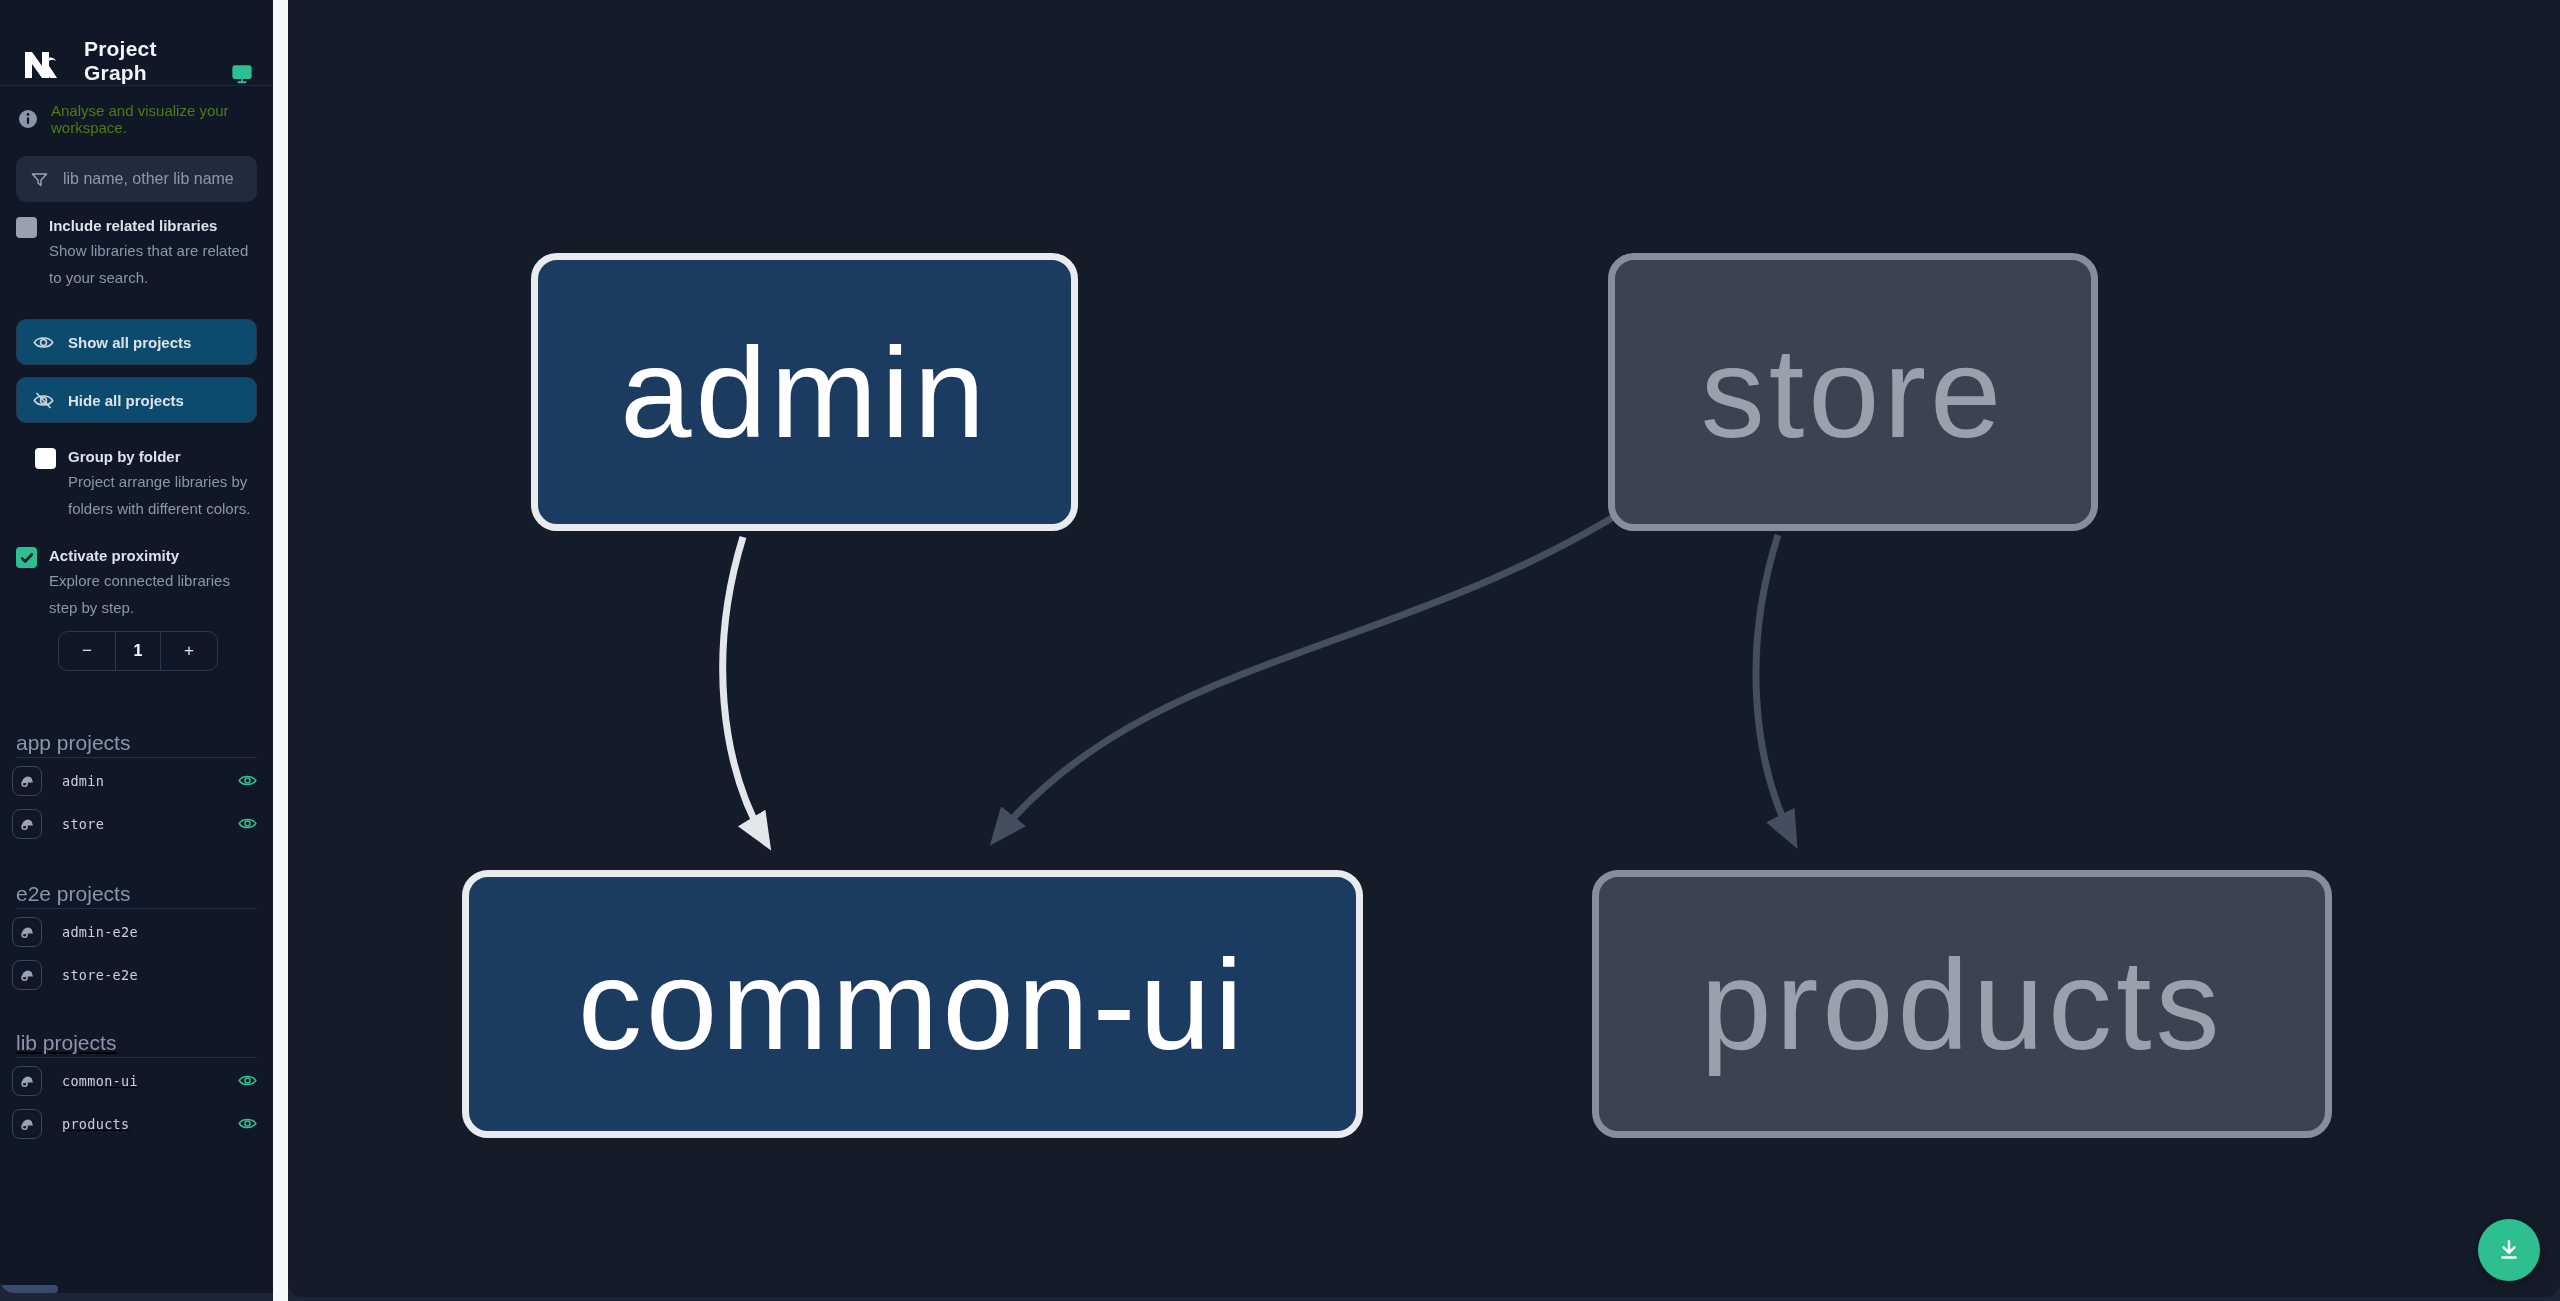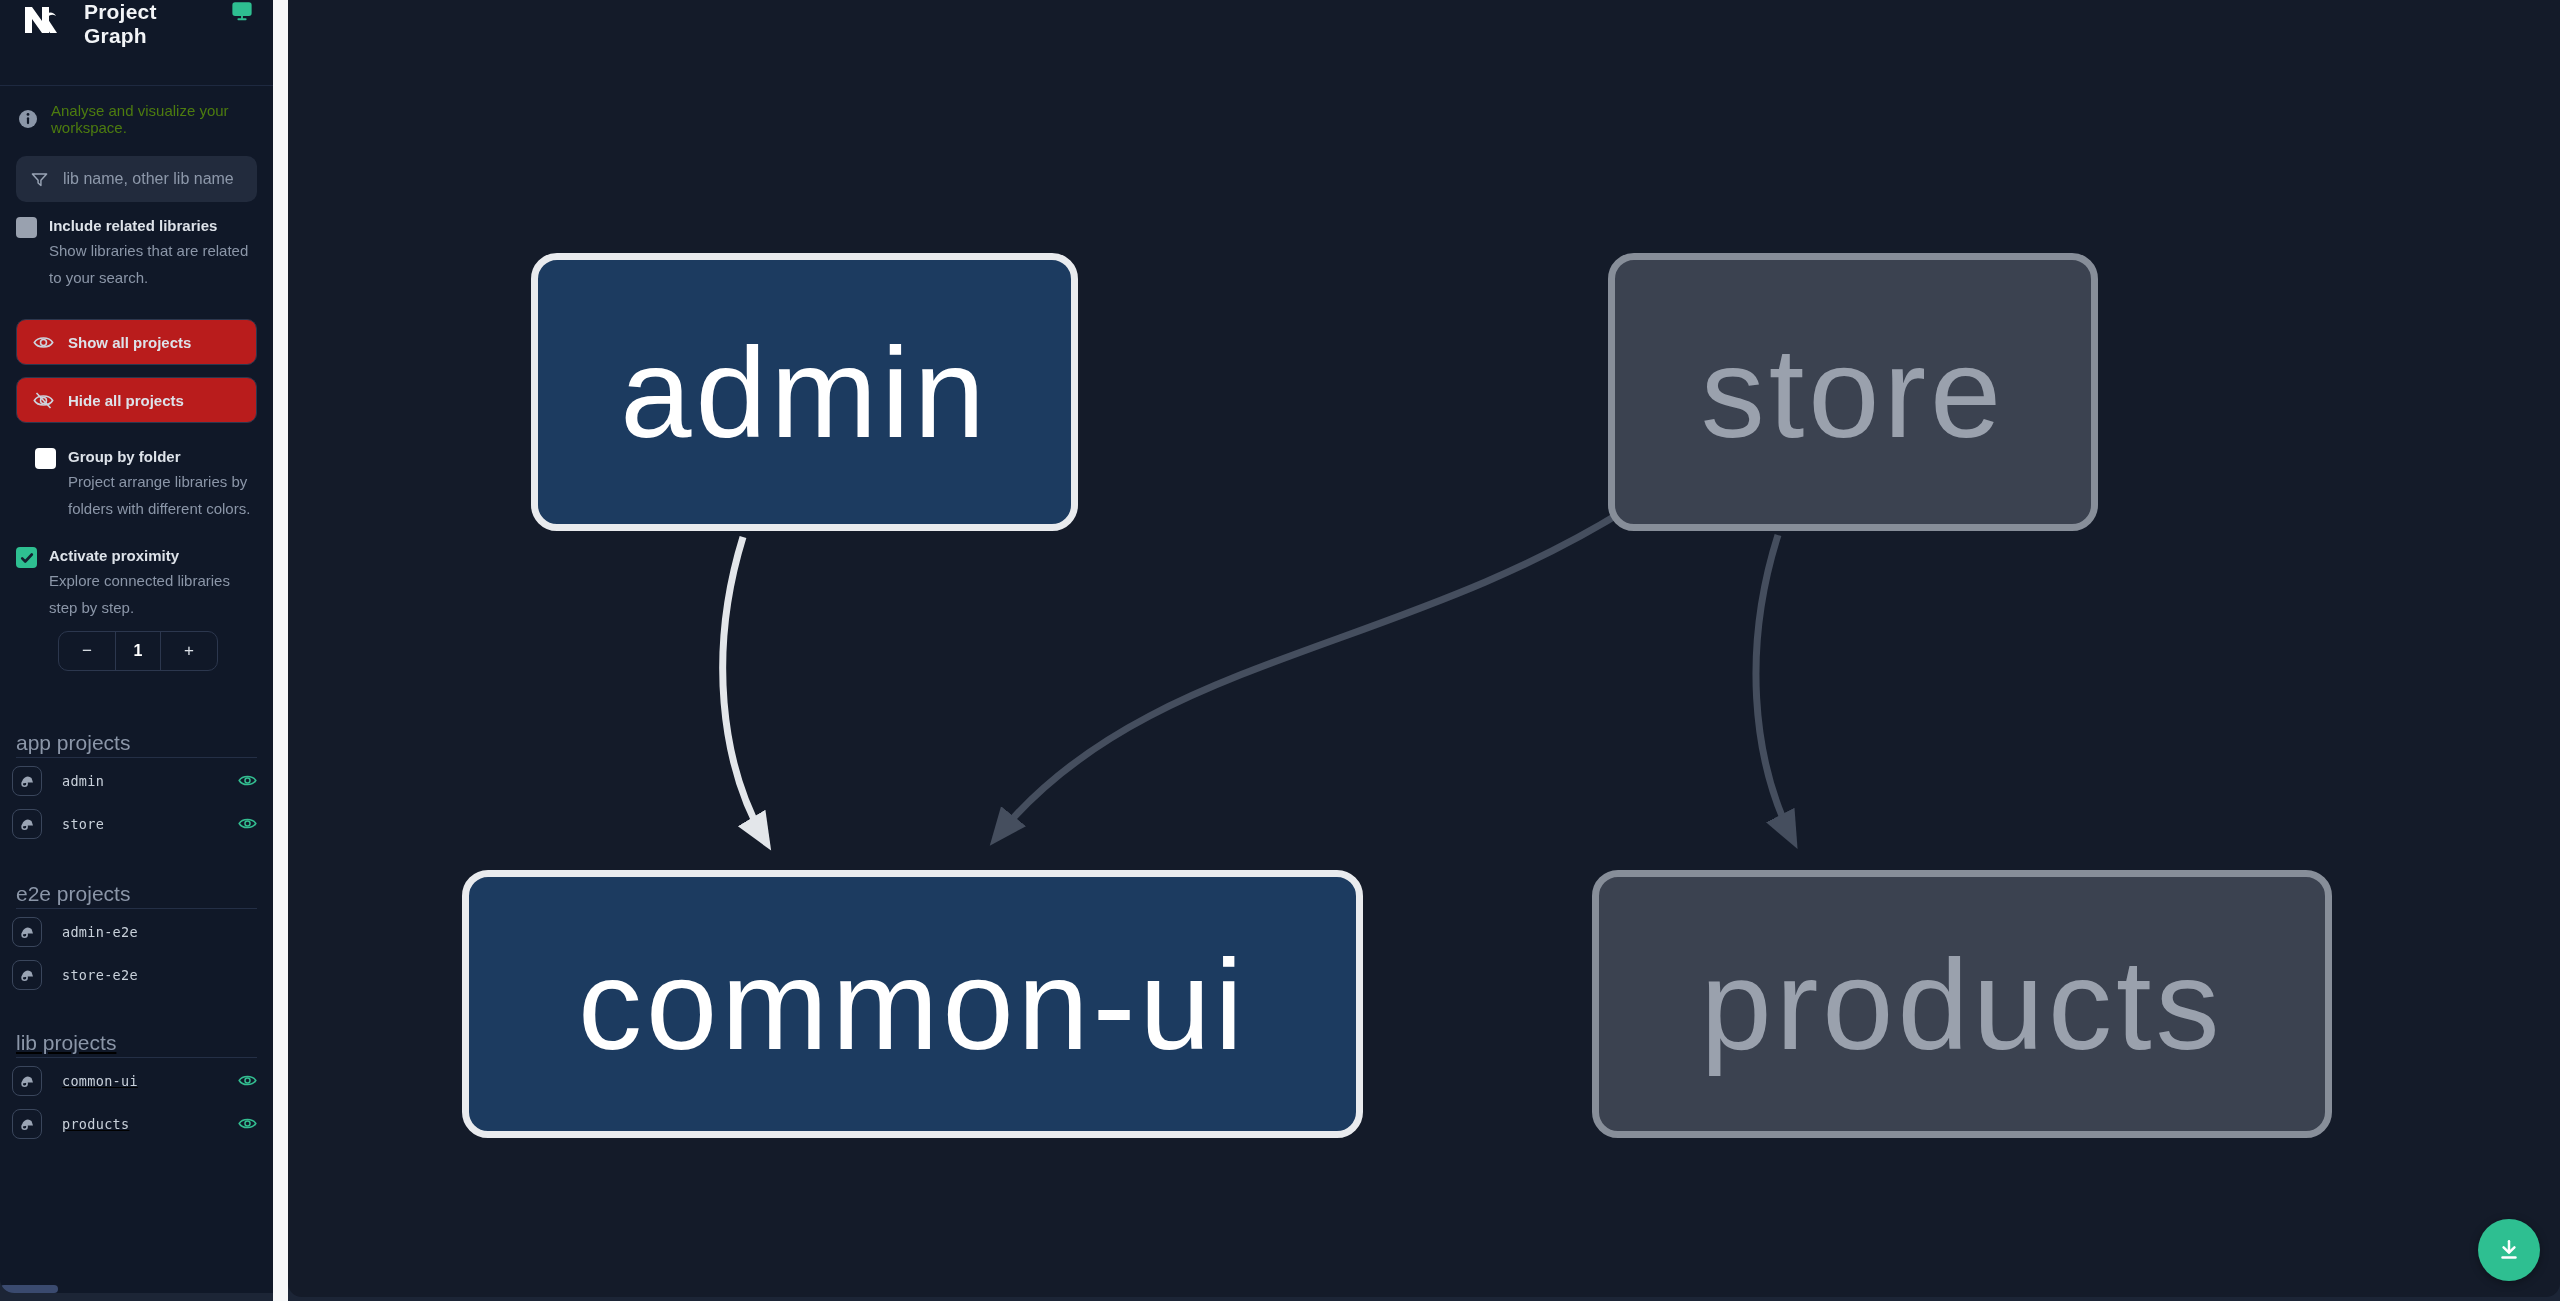--- a/index.html
+++ b/index.html
@@ -5,21 +5,21 @@
   html,body{margin:0;padding:0;background:#0b1120;}
   .app{position:relative;width:2560px;height:1301px;overflow:hidden;background:#1c2536;
        font-family:"Liberation Sans",sans-serif;-webkit-font-smoothing:antialiased;}
 
   
   .sidebar{position:absolute;left:0;top:0;width:273px;height:1293px;background:#101828;
            border-bottom-left-radius:14px;z-index:3;overflow:hidden;}
   .sb-scroll-thumb{position:absolute;left:0;bottom:0;width:58px;height:8px;background:#3a4a6f;
            border-radius:4px;z-index:4;}
 
-  .sb-header{height:85px;display:flex;align-items:flex-start;gap:24px;padding:0 20px;
+  .sb-header{height:85px;display:flex;align-items:flex-end;gap:24px;padding:0 20px;
              border-bottom:1px solid #1e2940;}
   .nx-logo{width:40px;height:40px;flex:none;}
   .sb-title{color:#f2f4f7;font-size:21px;font-weight:700;letter-spacing:.2px;}
   .monitor-icon{width:22px;height:22px;color:#2ebf91;flex:none;}
 
   .sb-info{display:flex;align-items:center;gap:13px;padding:16px 18px 0 18px;}
   .info-icon{width:20px;height:20px;flex:none;}
   .sb-info span{color:#4d7c0f;font-size:15px;}
 
   .sb-filter{margin:20px 16px 0 16px;height:46px;background:#222b3d;border-radius:10px;
@@ -36,21 +36,21 @@
   .chk-box.checked{background:#2ebf91;display:flex;align-items:center;justify-content:center;}
   .chk-box.checked svg{width:14px;height:14px;color:#13202f;}
   .chk-text{width:205px;}
   .chk-label{color:#dde2e9;font-size:15px;font-weight:700;line-height:19px;display:block;}
   .chk-desc{color:#8b96a8;font-size:15px;line-height:27px;display:block;margin-top:2px;}
   .chk1{margin-top:14px;}
   .chk2{margin-top:24px;padding-left:35px;}
   .chk3{margin-top:24px;}
 
   .sb-btn{margin:12px 16px 0 16px;width:241px;height:46px;border-radius:10px;
-          border:1px solid #2c374e;background:#b91c1c;display:flex;align-items:center;
+          border:1px solid #2c374e;background:#0c4a6e;display:flex;align-items:center;
           gap:14px;padding:0 16px;cursor:pointer;}
   .sb-btn:first-of-type{margin-top:28px;}
   .sb-btn svg{width:21px;height:21px;color:#cdd4de;flex:none;}
   .sb-btn span{color:#dde2e9;font-size:15px;font-weight:700;}
 
   .stepper{margin:10px 0 0 58px;width:158px;height:38px;border:1px solid #2c374e;
            border-radius:10px;display:flex;align-items:stretch;overflow:hidden;}
   .stepper .st-btn{flex:1;background:transparent;border:none;color:#dde2e9;font-size:17px;
            cursor:pointer;font-family:"Liberation Sans",sans-serif;}
   .stepper .st-val{flex:1;display:flex;align-items:center;justify-content:center;

